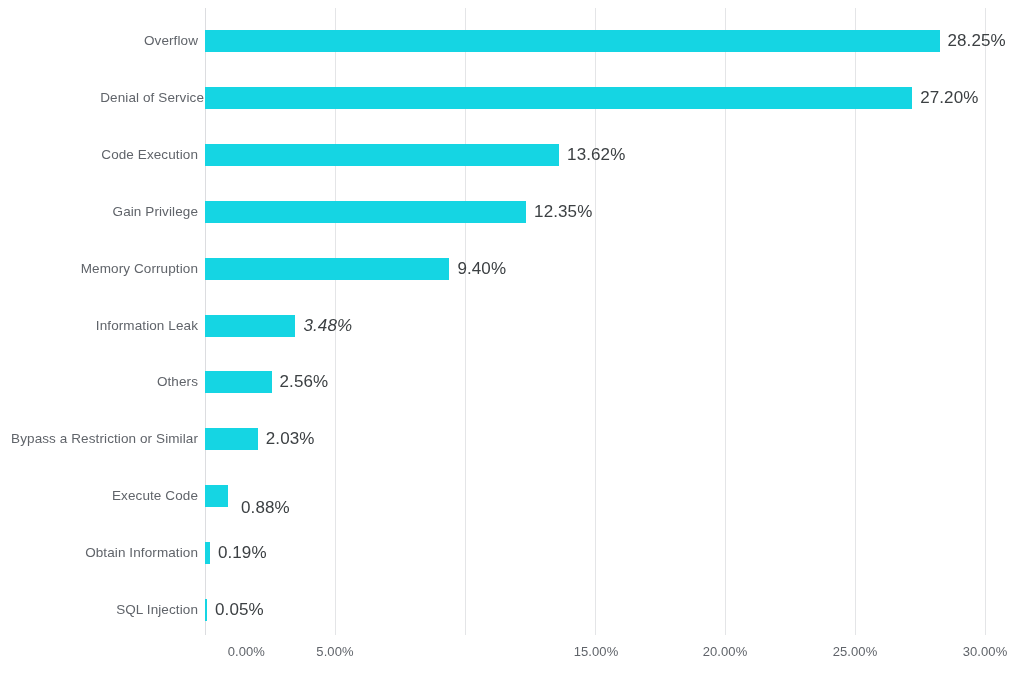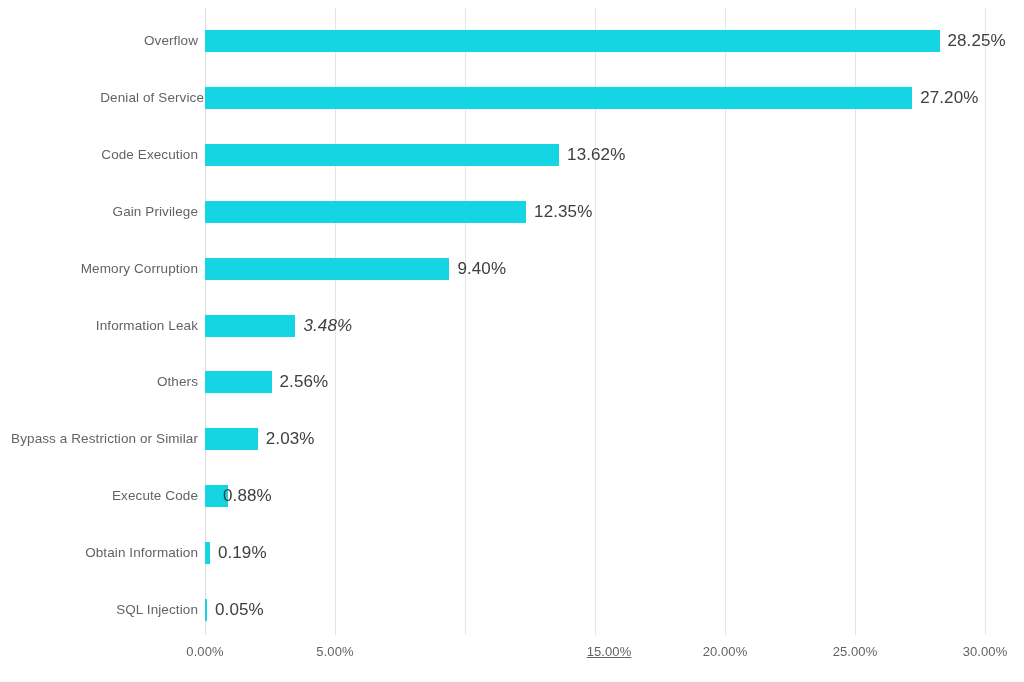--- a/index.html
+++ b/index.html
@@ -147,35 +147,35 @@
         <div class="val-label" style="left: 279.56px;">2.56%</div>
       </div>
       <div class="row" style="top: 427.3px;">
         <div class="cat-label">Bypass a Restriction or Similar</div>
         <div class="bar" style="width: 52.78px; background: rgb(21, 213, 227);"></div>
         <div class="val-label" style="left: 265.78px;">2.03%</div>
       </div>
       <div class="row" style="top: 484.2px;">
         <div class="cat-label">Execute Code</div>
         <div class="bar" style="width: 22.88px; background: rgb(21, 213, 227);"></div>
-        <div class="val-label" style="left: 223px;">0.88%</div>
+        <div class="val-label" style="left: 241px; margin-top: 12px;">0.88%</div>
       </div>
       <div class="row" style="top: 541.1px;">
         <div class="cat-label">Obtain Information</div>
         <div class="bar" style="width: 4.94px; background: rgb(21, 213, 227);"></div>
         <div class="val-label" style="left: 217.94px;">0.19%</div>
       </div>
       <div class="row" style="top: 598px;">
         <div class="cat-label">SQL Injection</div>
         <div class="bar" style="width: 2px; background: rgb(21, 213, 227);"></div>
         <div class="val-label" style="left: 215px;">0.05%</div>
       </div>
     </div>
   <div id="xticks">
-      <div class="xtick" style="left: 205px;">0.00%</div>
+      <div class="xtick" style="left: 205px; text-align: right;">0.00%</div>
       <div class="xtick" style="left: 335px;">5.00%</div>
       <div class="xtick" style="left: 465px; margin-top: 36px;">10.00%</div>
-      <div class="xtick" style="left: 609px; text-decoration: underline;">15.00%</div>
+      <div class="xtick" style="left: 596px;">15.00%</div>
       <div class="xtick" style="left: 725px;">20.00%</div>
       <div class="xtick" style="left: 855px;">25.00%</div>
       <div class="xtick" style="left: 985px;">30.00%</div>
     </div>
 </div>
 
 </body></html>

